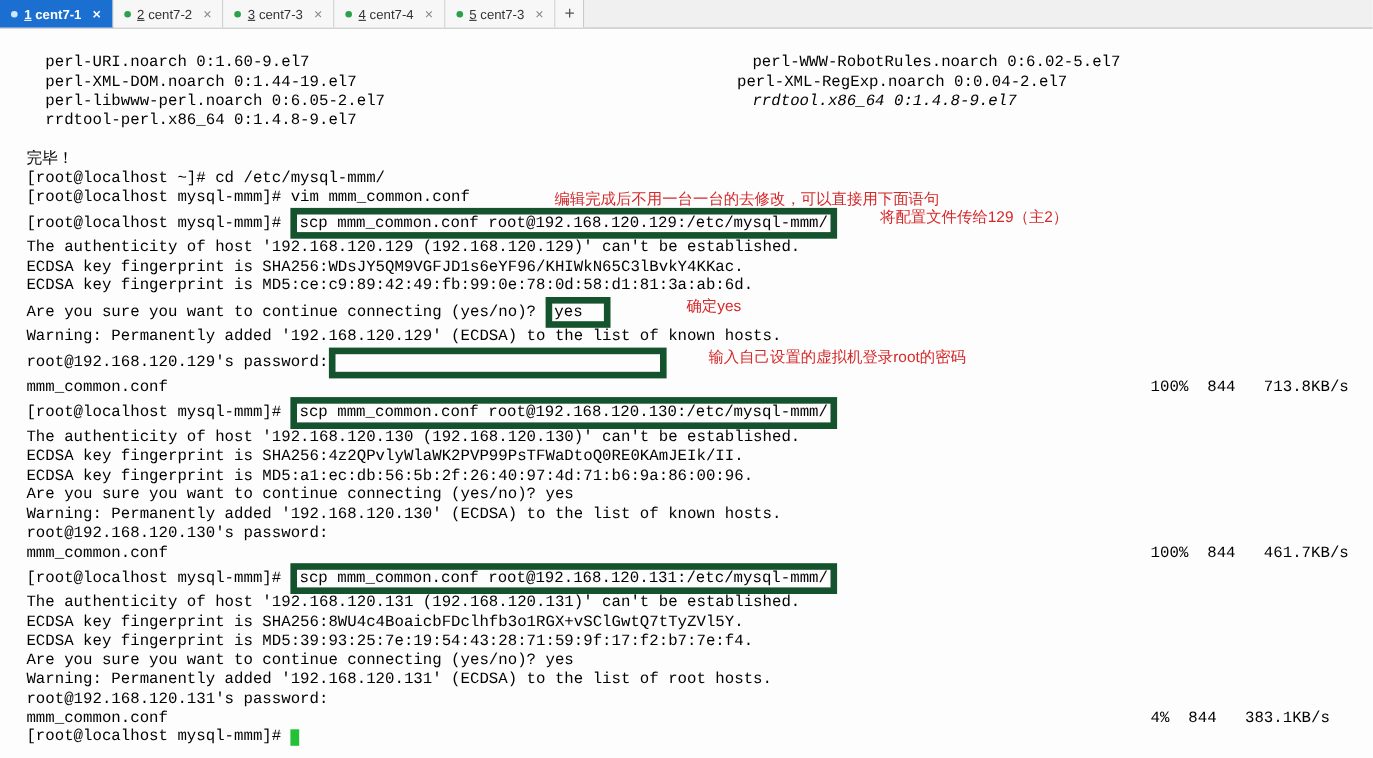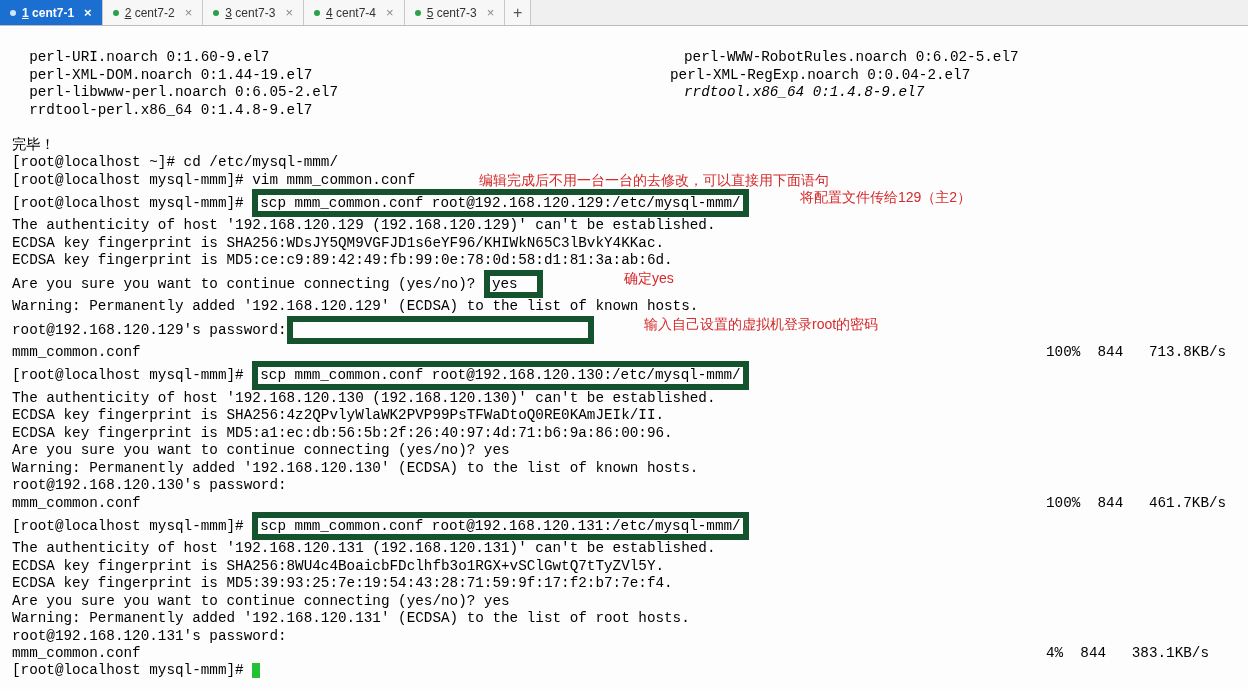--- a/index.html
+++ b/index.html
@@ -50,21 +50,21 @@
     margin-left: 4px;
   }
   .tab.new {
     width: 26px;
     justify-content: center;
     font-size: 16px;
     color: #555;
   }
 
   .term {
-    padding: 6px 8px 10px 12px;
+    padding: 6px 8px 10px 24px;
     white-space: pre;
     line-height: 1.22;
     font-size: 14.3px;
     position: relative;
   }
   .redbox {
     border: 6px solid #14532d;
     padding: 0 2px;
     display: inline-block;
     line-height: 1.15;
@@ -125,21 +125,21 @@
 </div>
 
 <div class="term">
 <span>  perl-URI.noarch 0:1.60-9.el7</span><span class="rcol" style="left:684px;text-align:center;">perl-WWW-RobotRules.noarch 0:6.02-5.el7</span>
 <span>  perl-XML-DOM.noarch 0:1.44-19.el7</span><span class="rcol" style="left:670px;">perl-XML-RegExp.noarch 0:0.04-2.el7</span>
 <span>  perl-libwww-perl.noarch 0:6.05-2.el7</span><span class="rcol" style="left:684px;font-style:italic;">rrdtool.x86_64 0:1.4.8-9.el7</span>
 <span>  rrdtool-perl.x86_64 0:1.4.8-9.el7</span>
 
 <span>完毕！</span>
 <span>[root@localhost ~]# </span><span>cd /etc/mysql-mmm/</span>
-<span>[root@localhost mysql-mmm]# </span><span>vim mmm_common.conf</span><span class="anno" style="left:479px;">编辑完成后不用一台一台的去修改，可以直接用下面语句</span>
+<span>[root@localhost mysql-mmm]# </span><span>vim mmm_common.conf</span><span class="anno" style="left:504px;">编辑完成后不用一台一台的去修改，可以直接用下面语句</span>
 <span>[root@localhost mysql-mmm]# </span><span class="redbox">scp mmm_common.conf root@192.168.120.129:/etc/mysql-mmm/</span><span class="anno" style="left:800px;">将配置文件传给129（主2）</span>
 <span>The authenticity of host '192.168.120.129 (192.168.120.129)' can't be established.</span>
 <span>ECDSA key fingerprint is SHA256:WDsJY5QM9VGFJD1s6eYF96/KHIWkN65C3lBvkY4KKac.</span>
 <span>ECDSA key fingerprint is MD5:ce:c9:89:42:49:fb:99:0e:78:0d:58:d1:81:3a:ab:6d.</span>
 <span>Are you sure you want to continue connecting (yes/no)? </span><span class="redbox"><span>yes</span>  </span><span class="anno" style="left:624px;">确定yes</span>
 <span>Warning: Permanently added '192.168.120.129' (ECDSA) to the list of known hosts.</span>
 <span>root@192.168.120.129's password:</span><span class="redbox empty">                                  </span><span class="anno" style="left:644px;">输入自己设置的虚拟机登录root的密码</span>
 <span>mmm_common.conf</span><span class="rcol" style="left:1046px;">100%  844   713.8KB/s</span>
 <span>[root@localhost mysql-mmm]# </span><span class="redbox">scp mmm_common.conf root@192.168.120.130:/etc/mysql-mmm/</span>
 <span>The authenticity of host '192.168.120.130 (192.168.120.130)' can't be established.</span>

